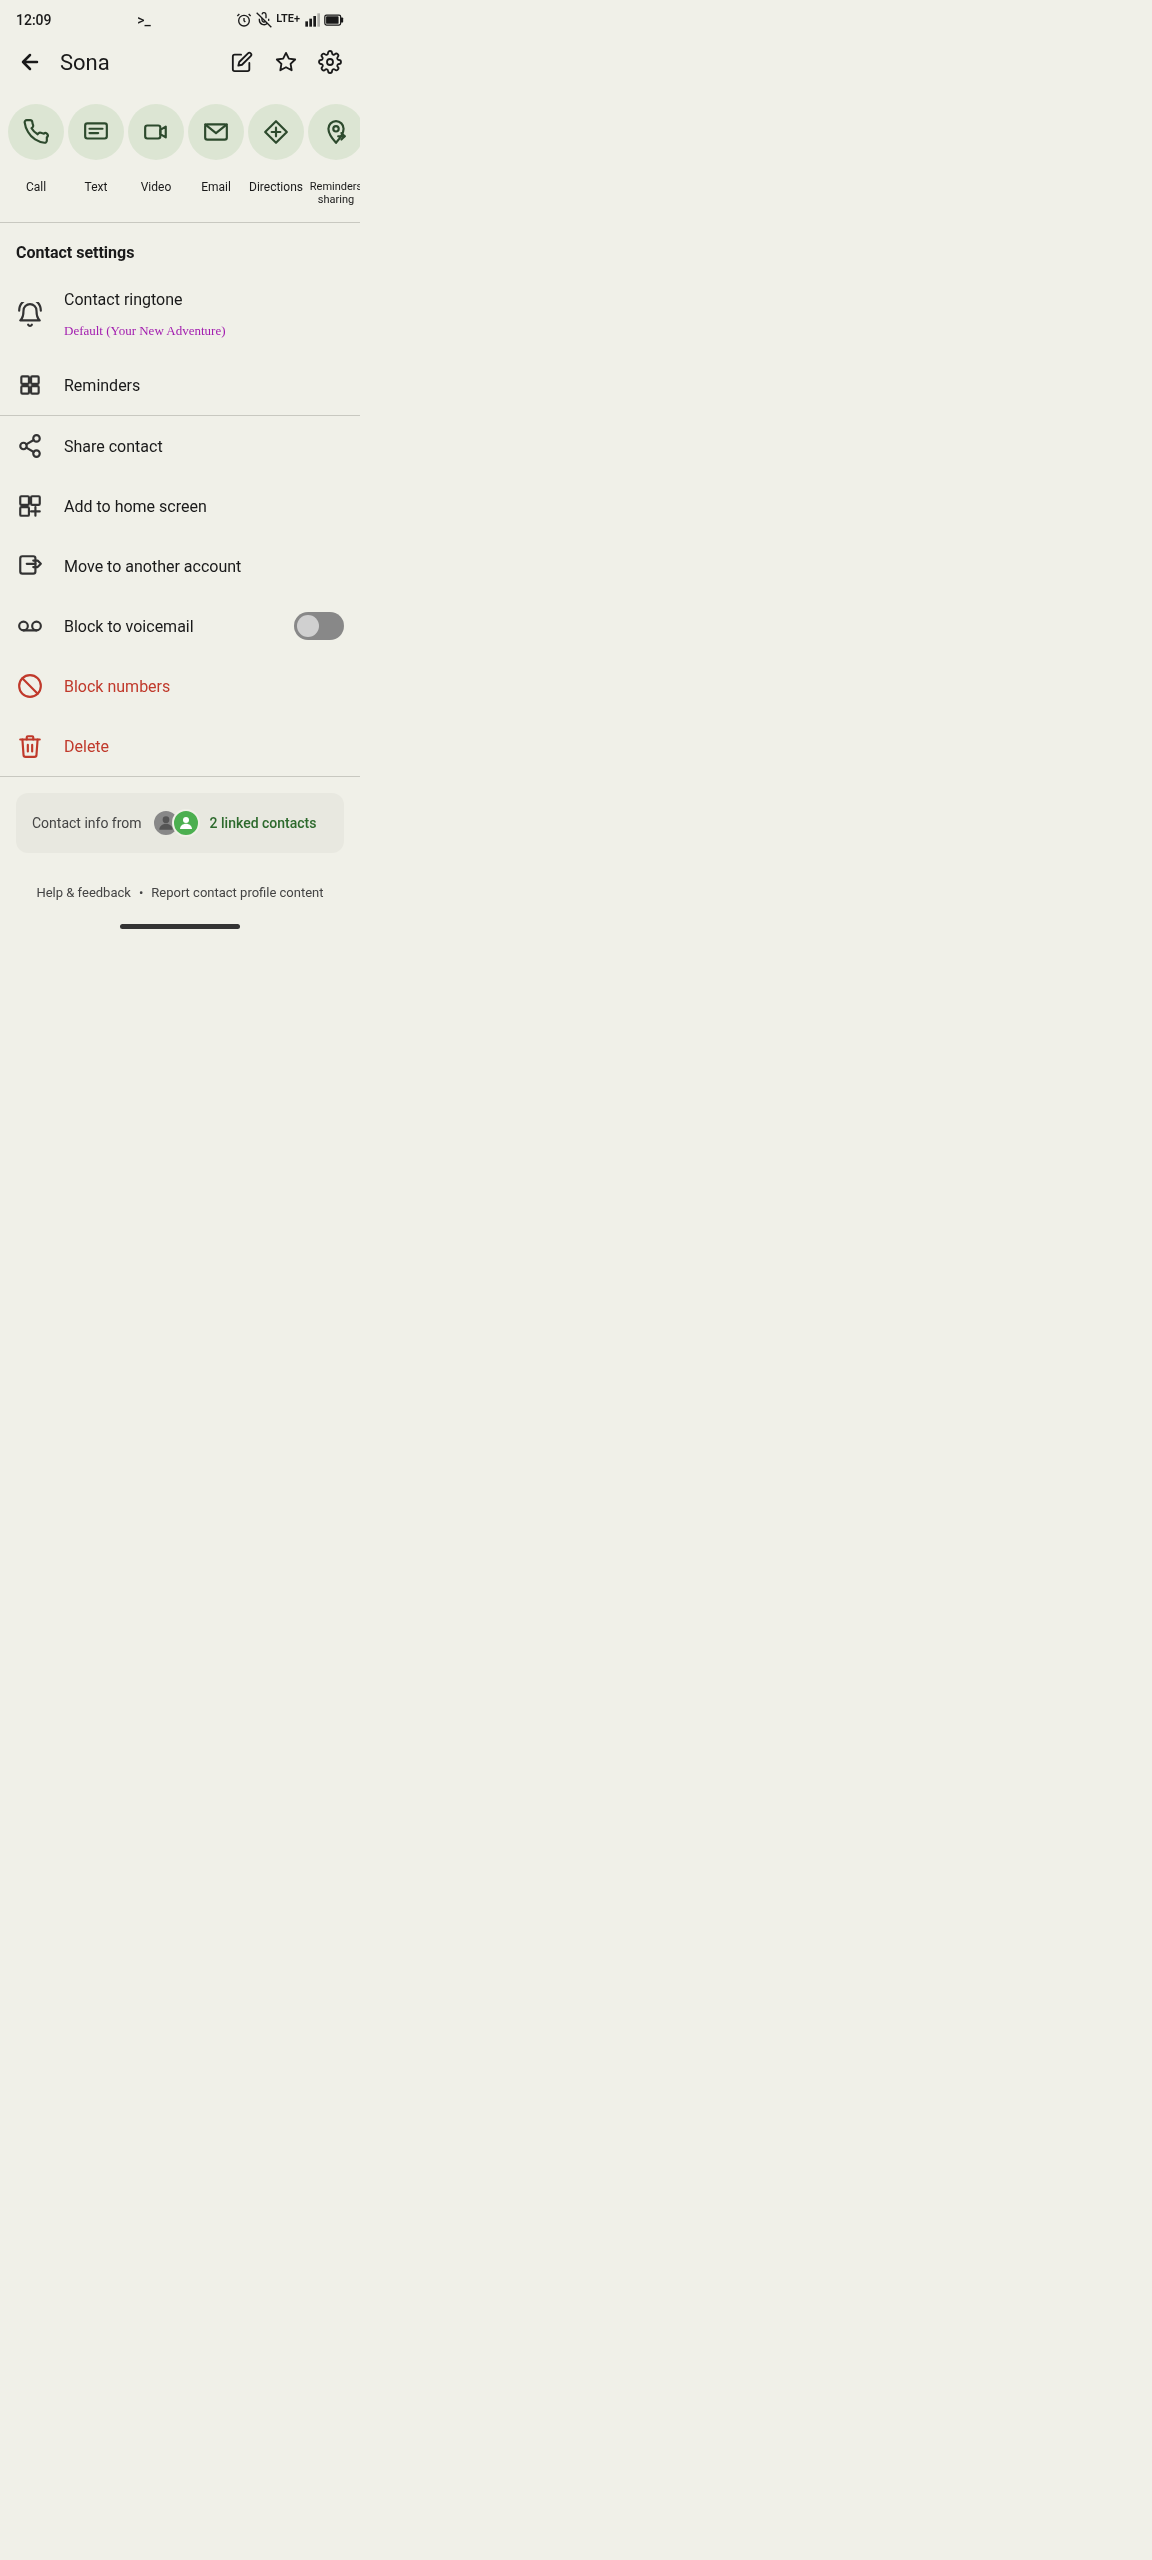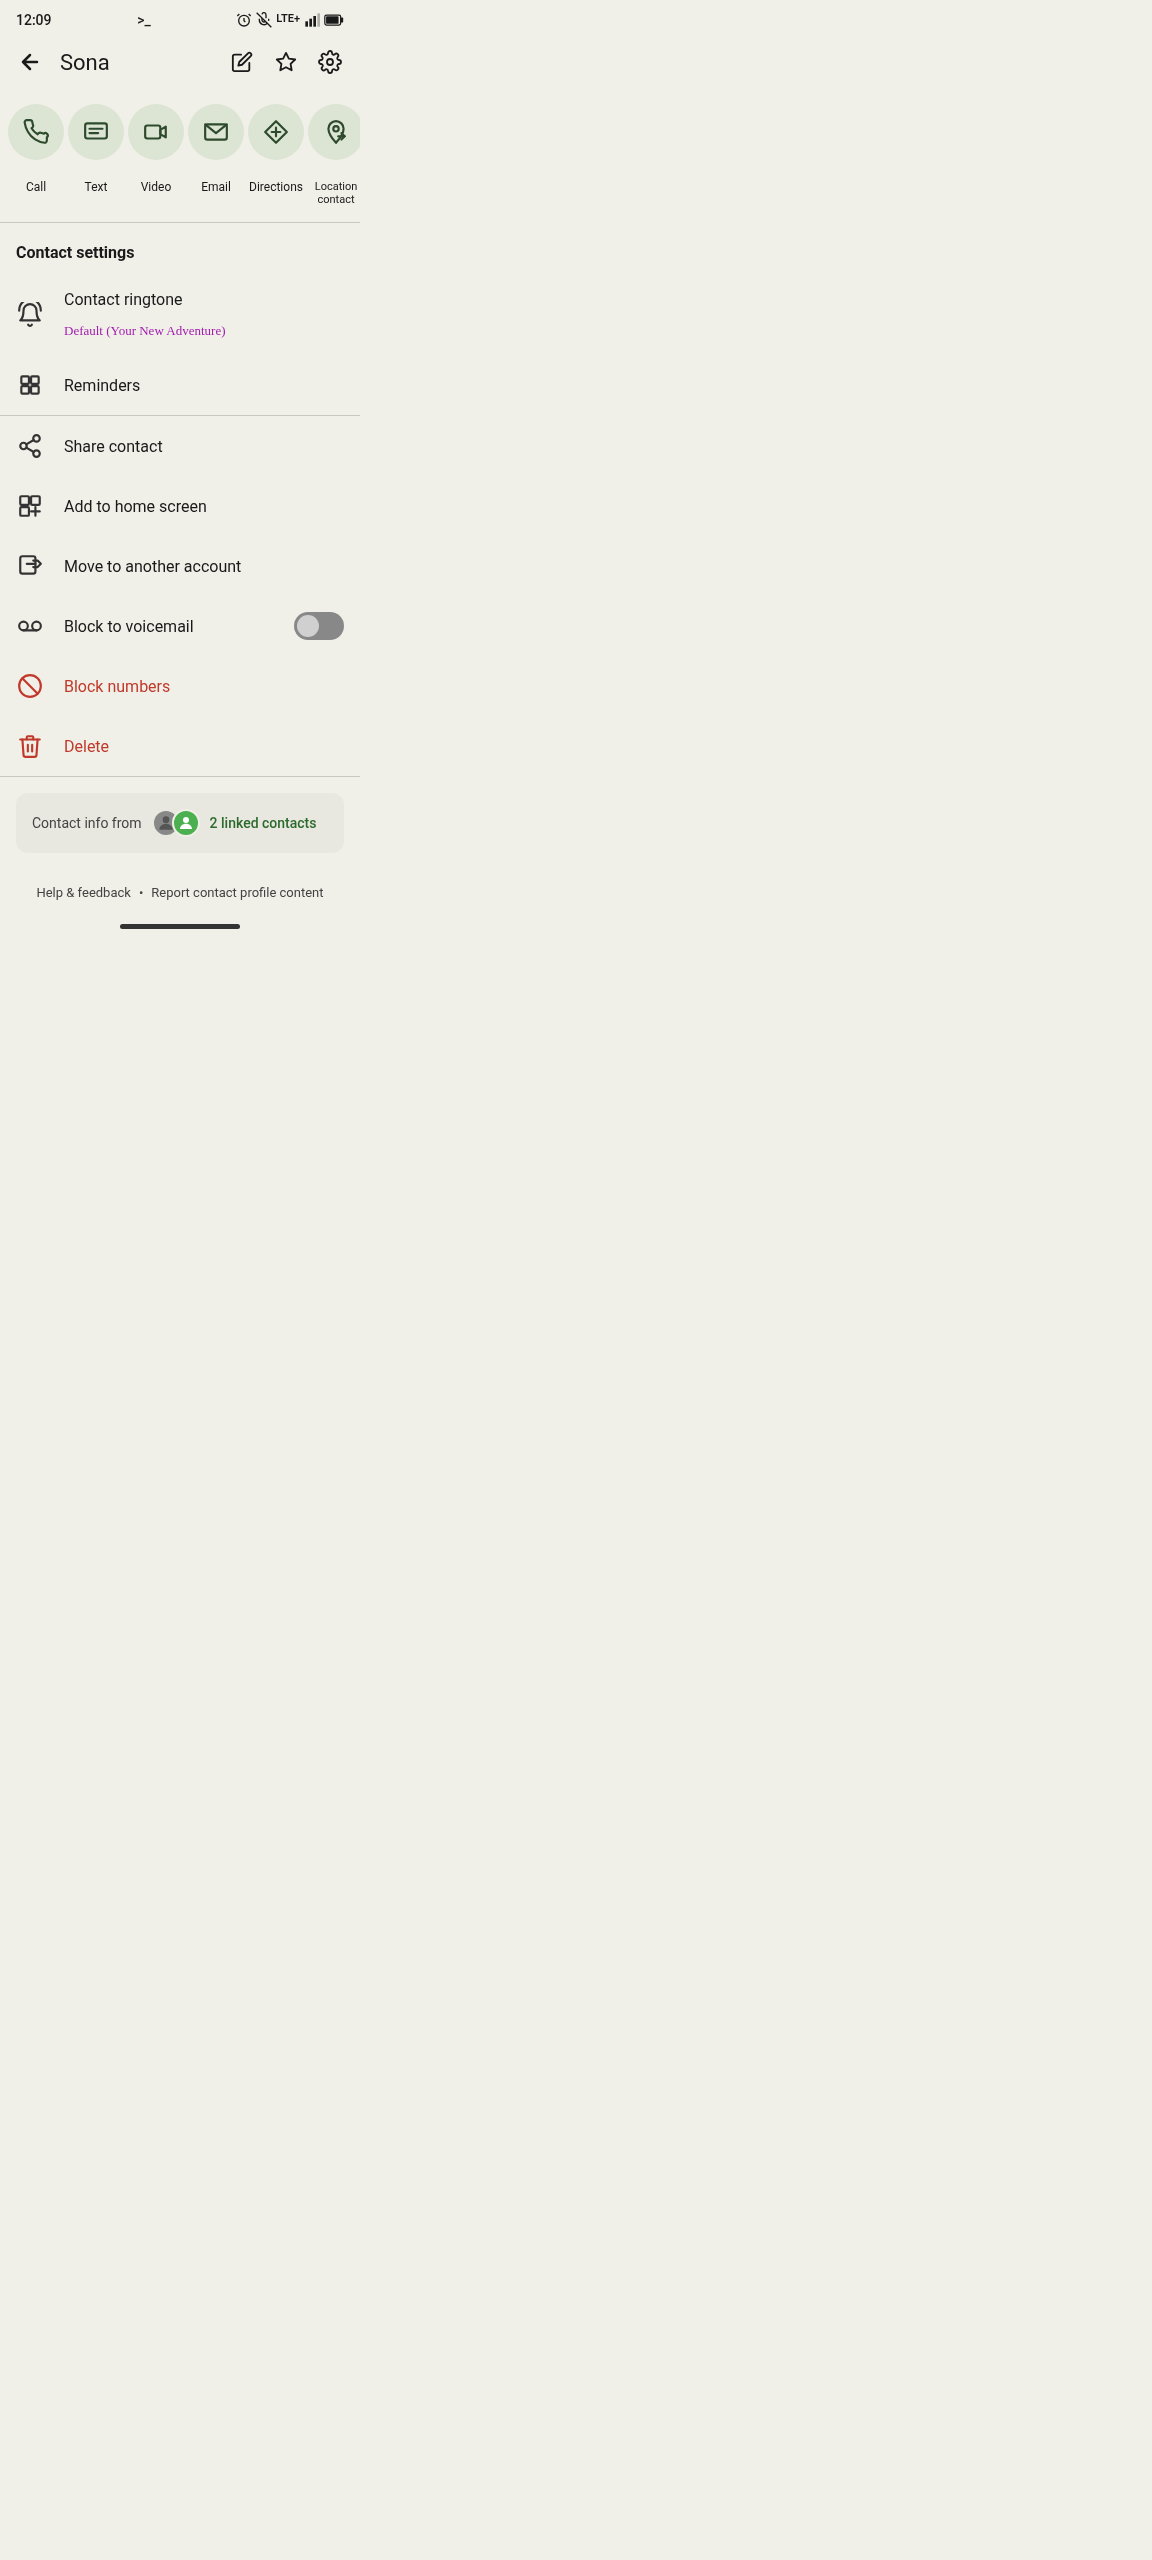--- a/index.html
+++ b/index.html
@@ -391,21 +391,21 @@
 
   <div class="action-item">
     <div class="action-circle">
       <svg width="26" height="26" viewBox="0 0 24 24" fill="none" stroke="#2d4a2d" stroke-width="2" stroke-linecap="round" stroke-linejoin="round">
         <path d="M12 2C8.13 2 5 5.13 5 9c0 5.25 7 13 7 13s7-7.75 7-13c0-3.87-3.13-7-7-7z"></path>
         <circle cx="12" cy="9" r="2.5"></circle>
         <path d="M17 19l3-3-3-3"></path>
         <path d="M20 16H14"></path>
       </svg>
     </div>
-    <span class="action-label" style="font-size:11px;">Location contact</span>
+    <span class="action-label" style="font-size:11px;">Reminders sharing</span>
   </div>
 
 </div>
 
 <div class="divider"></div>
 
 <div class="section-header">Contact settings</div>
 
 <div class="settings-item">
   <div class="settings-icon">

